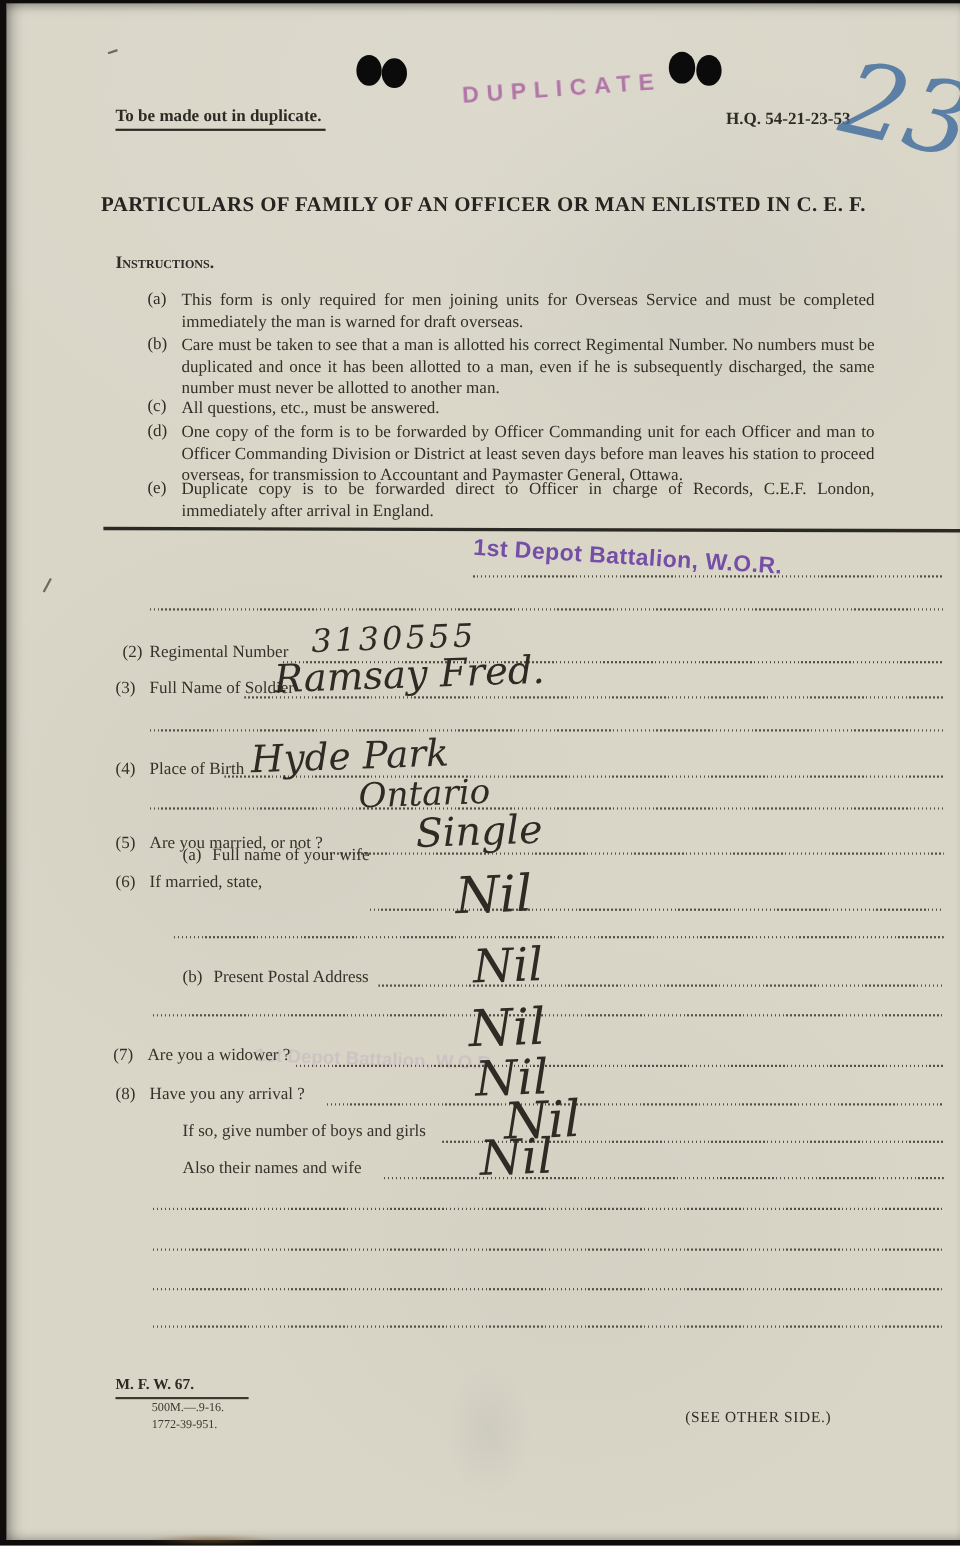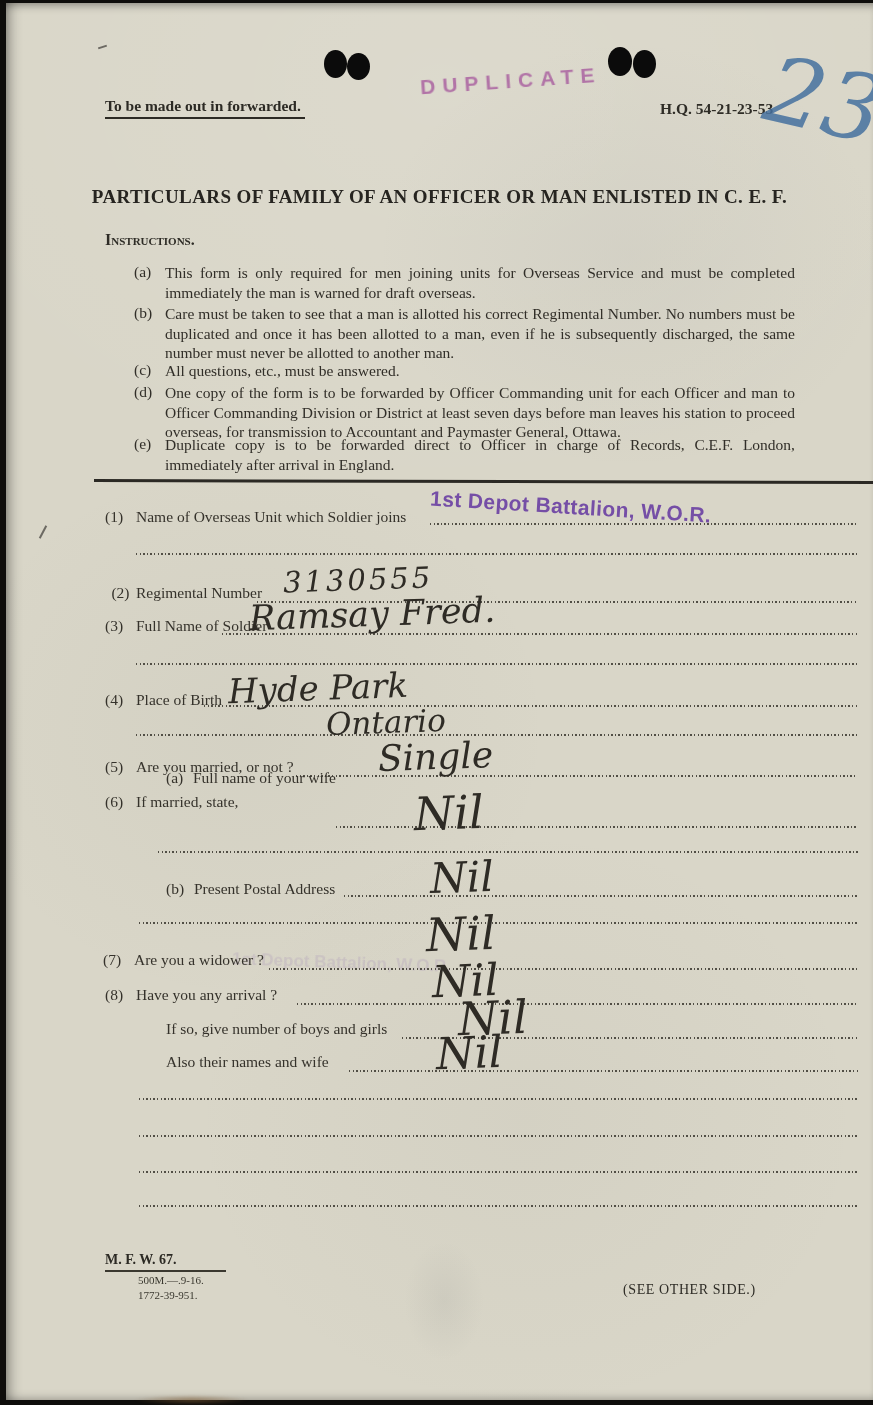--- a/index.html
+++ b/index.html
@@ -23,21 +23,21 @@
   .stamp-dup{position:absolute;left:414px;top:66px;font-family:"Liberation Sans",sans-serif;
         font-weight:bold;font-size:21px;letter-spacing:7px;color:#a4539b;opacity:.75;
         transform:rotate(-4deg);filter:blur(.4px);white-space:nowrap;}
   .stamp-unit{position:absolute;left:424px;top:492px;font-family:"Liberation Sans",sans-serif;
         font-weight:bold;font-size:21px;letter-spacing:.4px;color:#6d43a4;opacity:.92;
         transform:rotate(3.5deg);white-space:nowrap;}
   .stamp-ghost{position:absolute;left:226px;top:950px;font-family:"Liberation Sans",sans-serif;
         font-weight:bold;font-size:17px;color:#6d43a4;opacity:.12;filter:blur(.6px);
         transform:rotate(2deg);white-space:nowrap;}
   .title{position:absolute;left:0;right:0;top:173px;text-align:center;font-size:19px;
-        font-weight:600;letter-spacing:.4px;color:#262420;white-space:nowrap;margin-top:10px;}
+        font-weight:600;letter-spacing:.4px;color:#262420;white-space:nowrap;}
   .ins-head{position:absolute;left:99px;top:228px;font-size:16px;font-variant:small-caps;
         font-weight:600;color:#2e2c26;}
   .item{position:absolute;left:128px;display:flex;font-size:15.5px;color:#312e28;}
   .item .lbl{width:31px;flex:none;}
   .item .txt{width:630px;text-align:justify;line-height:19.5px;}
   .rule{position:absolute;left:88px;top:477px;width:785px;height:3px;background:#2b2924;
         transform:rotate(.15deg);}
   .q{position:absolute;font-size:15.5px;color:#35322b;white-space:nowrap;}
   .q .num{display:inline-block;width:31px;}
   .dl{position:absolute;height:2px;
@@ -59,21 +59,21 @@
 <body>
 
 <div class="paper">
 
   <div class="punch" style="left:318px;top:47px;width:23px;height:28px;"></div>
   <div class="punch" style="left:341px;top:50px;width:23px;height:27px;"></div>
   <div class="punch" style="left:602px;top:44px;width:24px;height:29px;"></div>
   <div class="punch" style="left:627px;top:47px;width:23px;height:28px;"></div>
 
   <div class="stamp-dup">DUPLICATE</div>
-  <div class="note">To be made out in forwarded.</div>
+  <div class="note">To be made out in duplicate.</div>
   <div class="hq">H.Q. 54-21-23-53</div>
   <div class="pageno">23</div>
   <div class="mark" style="left:36px;top:522px;width:2px;height:14px;transform:rotate(28deg);"></div>
   <div class="mark" style="left:92px;top:43px;width:9px;height:2px;transform:rotate(-18deg);"></div>
 
   <div class="title">PARTICULARS OF FAMILY OF AN OFFICER OR MAN ENLISTED IN C. E. F.</div>
 
   <div class="ins-head">Instructions.</div>
   <div class="item" style="top:260px;">
     <span class="lbl">(a)</span>
@@ -91,23 +91,20 @@
     <span class="lbl">(d)</span>
     <span class="txt">One copy of the form is to be forwarded by Officer Commanding unit for each Officer and man to Officer Commanding Division or District at least seven days before man leaves his station to proceed overseas, for transmission to Accountant and Paymaster General, Ottawa.</span>
   </div>
   <div class="item" style="top:432px;">
     <span class="lbl">(e)</span>
     <span class="txt">Duplicate copy is to be forwarded direct to Officer in charge of Records, C.E.F. London, immediately after arrival in England.</span>
   </div>
 
   <div class="rule"></div>
 
-  <div class="q" style="left:99px;top:505px;">
-    <span class="num">(1)</span><span>Name of Overseas Unit which Soldier joins</span>
-  </div>
   <div class="dl" style="top:520px;left:424px;width:428px;"></div>
   <div class="stamp-unit">1st Depot Battalion, W.O.R.</div>
   <div class="dl" style="top:550px;left:130px;width:722px;"></div>
 
   <div class="q" style="left:99px;top:581px;text-align:center;">
     <span class="num">(2)</span><span>Regimental Number</span>
   </div>
   <div class="dl" style="top:598px;left:251px;width:601px;"></div>
   <div class="hw" style="left:277px;top:563px;font-size:29px;letter-spacing:3px;">3130555</div>
 

